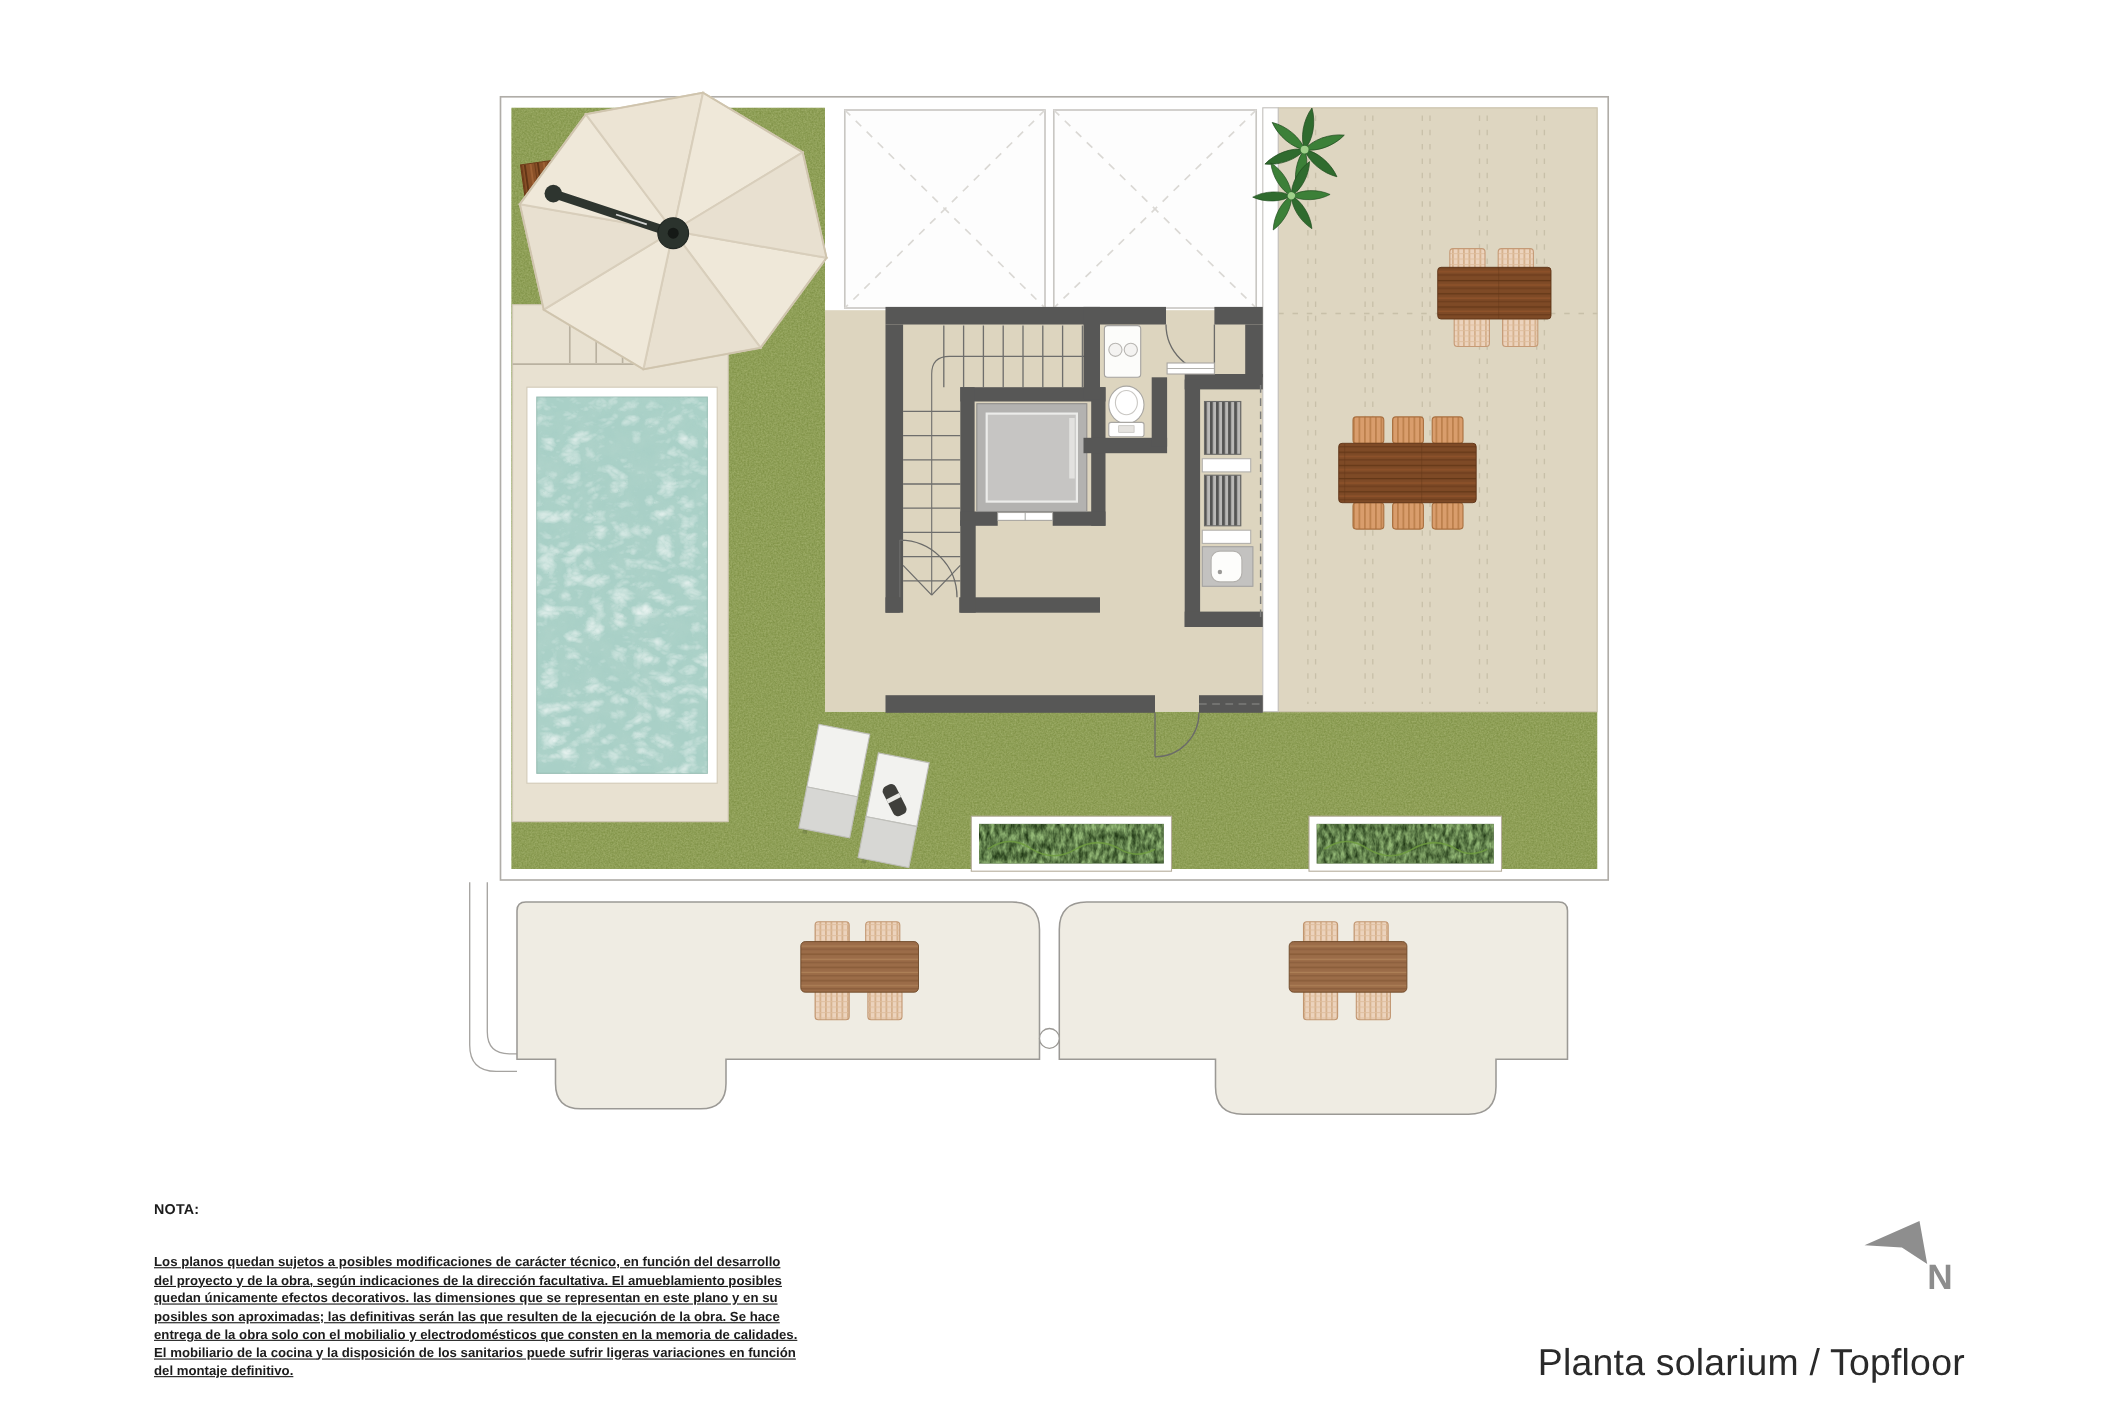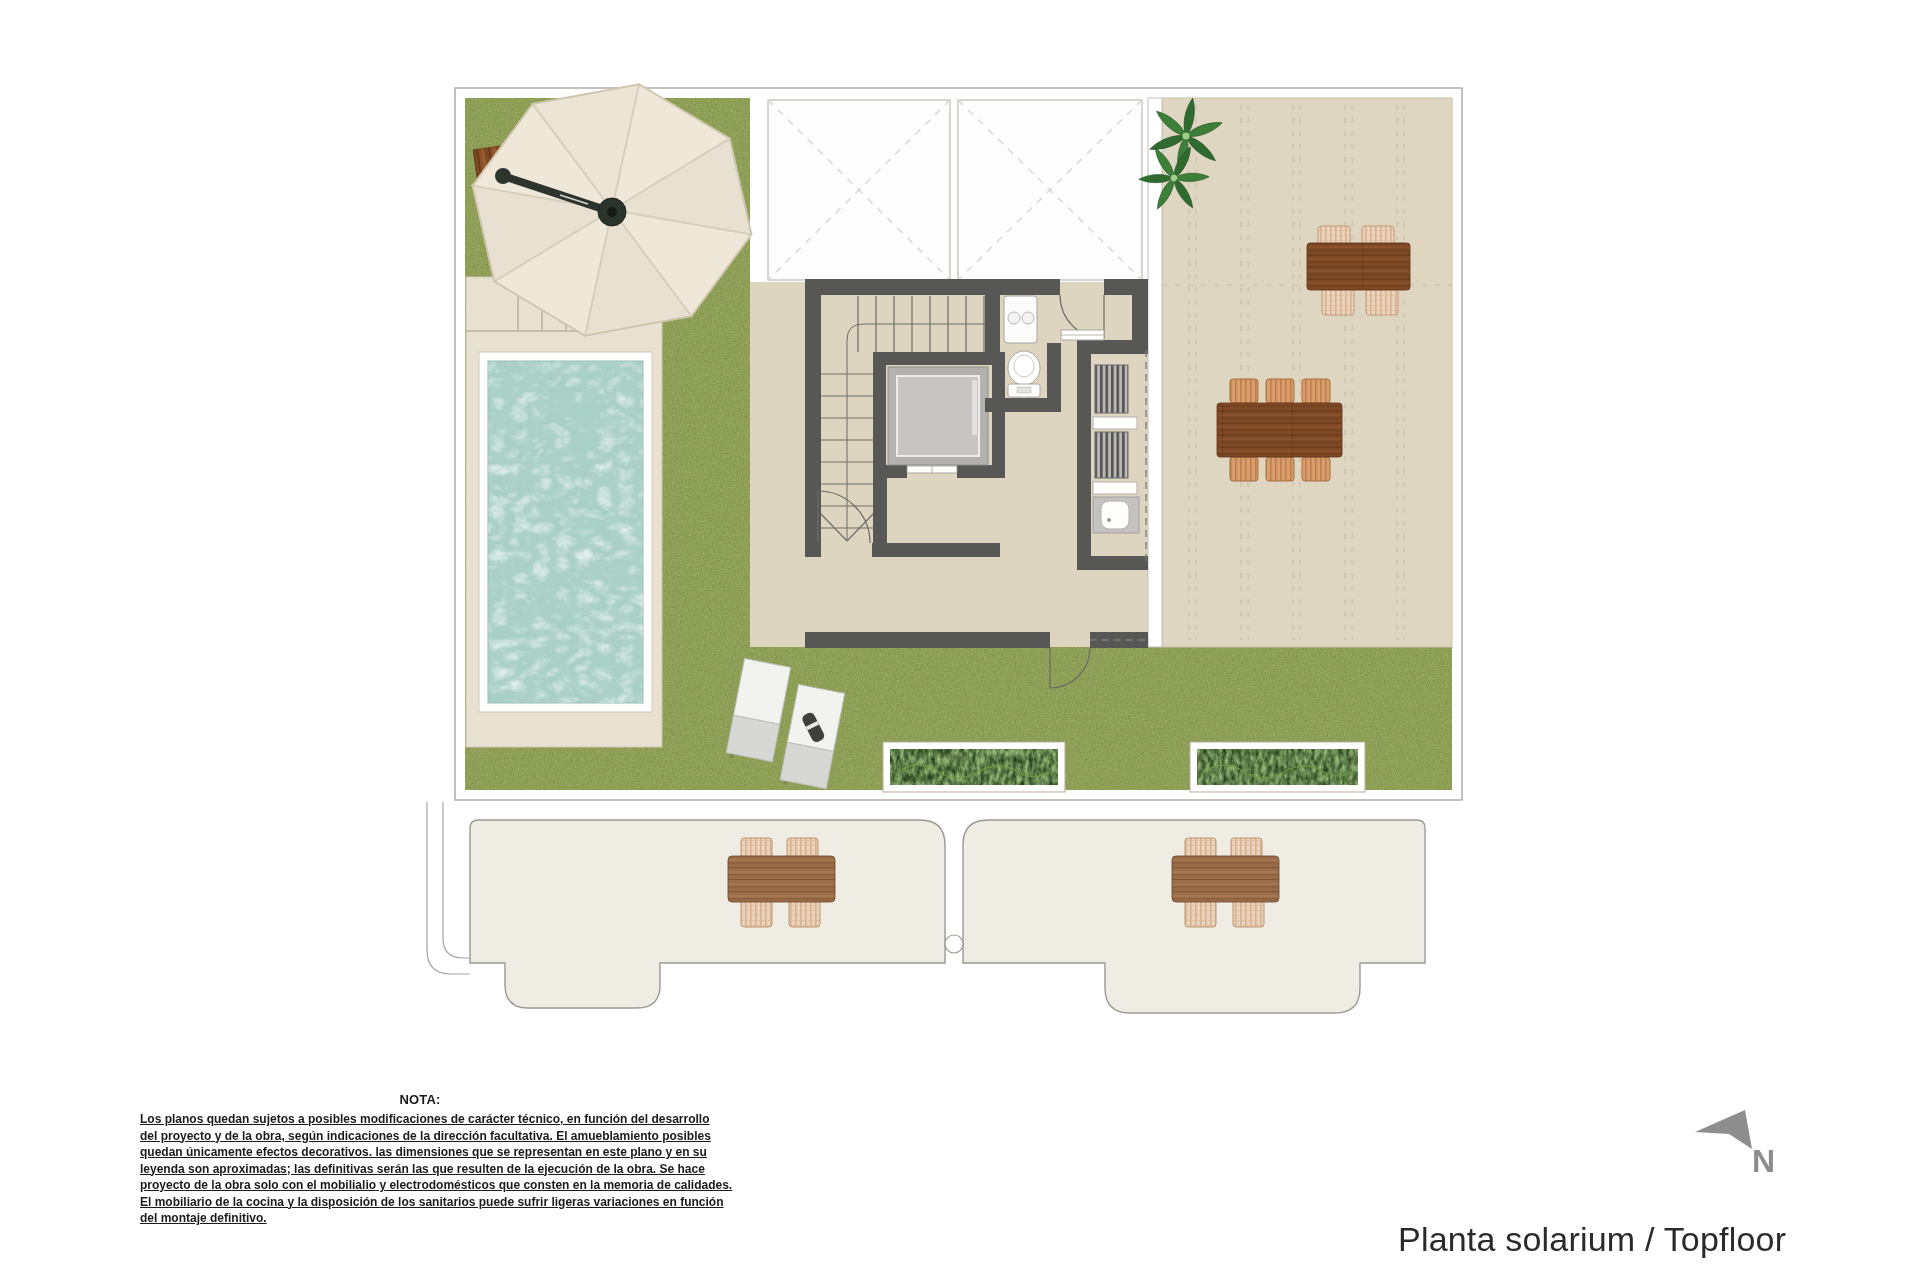--- a/index.html
+++ b/index.html
@@ -4,21 +4,21 @@
 <style>
   html,body{margin:0;padding:0;background:#ffffff;}
   .page{position:relative;width:1920px;height:1280px;background:#fff;overflow:hidden;
         font-family:"Liberation Sans",sans-serif;}
   .plan-svg{position:absolute;left:0;top:0;}
   
   .f-grass{fill:var(--grass);} .f-water{fill:var(--water);} .f-deck{fill:var(--deck);}
   .f-floor{fill:var(--floor);} .f-terr{fill:var(--terrace);} .f-wall{fill:var(--wall);}
   .f-lower{fill:var(--lower_floor);} .f-plnt{fill:var(--planter);}
   .note{position:absolute;left:140px;top:1092px;width:560px;color:var(--note_text);}
-  .note-heading{font-size:13px;font-weight:bold;margin-bottom:4px;letter-spacing:.2px;text-align:center;}
+  .note-heading{font-size:13px;font-weight:bold;margin-bottom:32px;letter-spacing:.2px;}
   .note-line{font-size:12px;font-weight:bold;line-height:16.5px;white-space:nowrap;text-decoration:underline;}
   .plan-title{position:absolute;left:1398px;top:1220px;width:420px;font-size:34px;
               color:var(--title_text);letter-spacing:.2px;white-space:nowrap;}
 </style>
 </head>
 <body>
 
 <div class="page">
 <svg class="plan-svg" width="1920" height="1280" viewBox="0 0 1920 1280">
   <defs>
@@ -337,20 +337,20 @@
     <polygon points="1695,1132 1745,1110 1752,1149 1729,1134" fill="#8e8e8e"></polygon>
     <text x="1752" y="1172" font-family="Liberation Sans, sans-serif" font-size="32" font-weight="bold" fill="#8d8d8d">N</text>
   </g>
 </svg>
 
 <div class="note">
   <div class="note-heading">NOTA:</div>
   <div class="note-line">Los planos quedan sujetos a posibles modificaciones de carácter técnico, en función del desarrollo</div>
   <div class="note-line">del proyecto y de la obra, según indicaciones de la dirección facultativa. El amueblamiento posibles</div>
   <div class="note-line">quedan únicamente efectos decorativos. las dimensiones que se representan en este plano y en su</div>
-  <div class="note-line">leyenda son aproximadas; las definitivas serán las que resulten de la ejecución de la obra. Se hace</div>
-  <div class="note-line">proyecto de la obra solo con el mobilialio y electrodomésticos que consten en la memoria de calidades.</div>
+  <div class="note-line">posibles son aproximadas; las definitivas serán las que resulten de la ejecución de la obra. Se hace</div>
+  <div class="note-line">entrega de la obra solo con el mobilialio y electrodomésticos que consten en la memoria de calidades.</div>
   <div class="note-line">El mobiliario de la cocina y la disposición de los sanitarios puede sufrir ligeras variaciones en función</div>
   <div class="note-line">del montaje definitivo.</div>
 </div>
 
 <div class="plan-title">Planta solarium / Topfloor</div>
 </div>
 
 </body></html>

